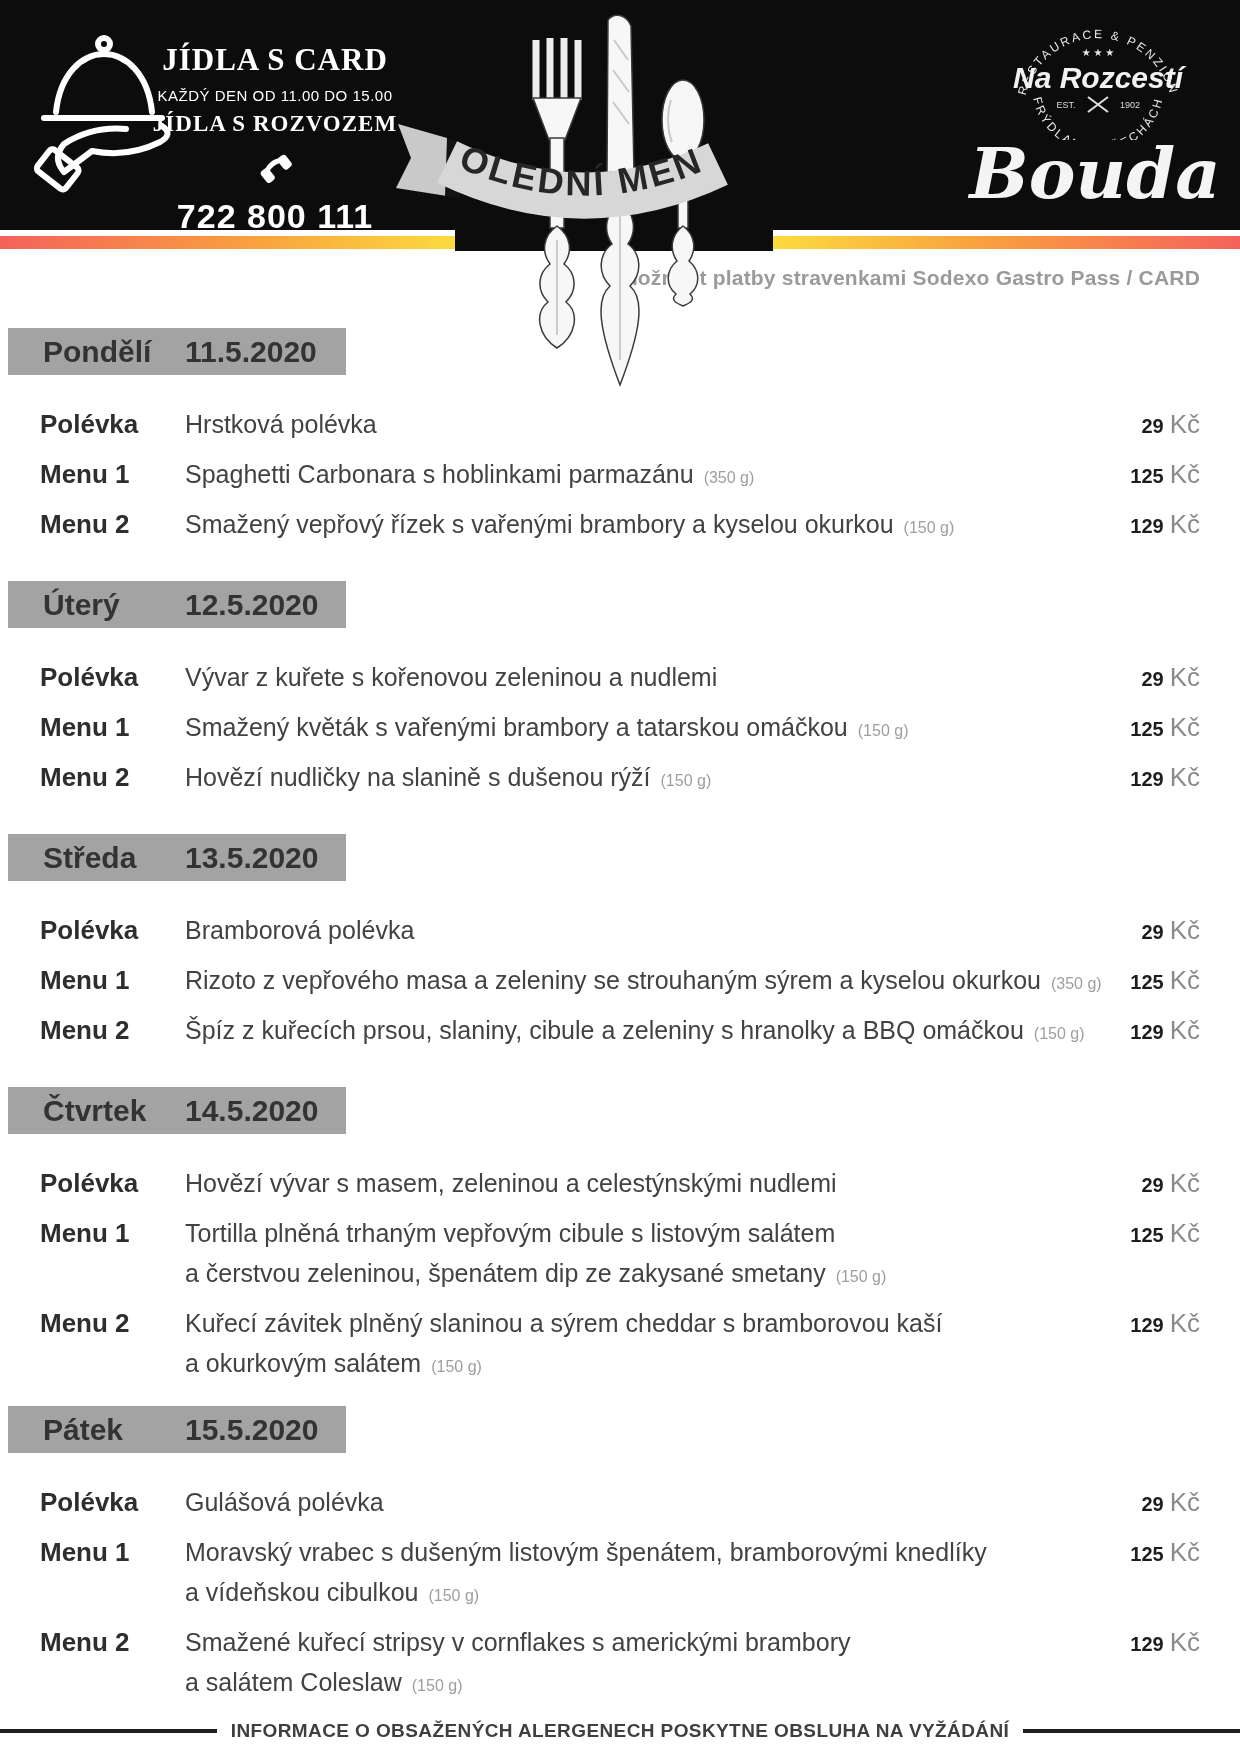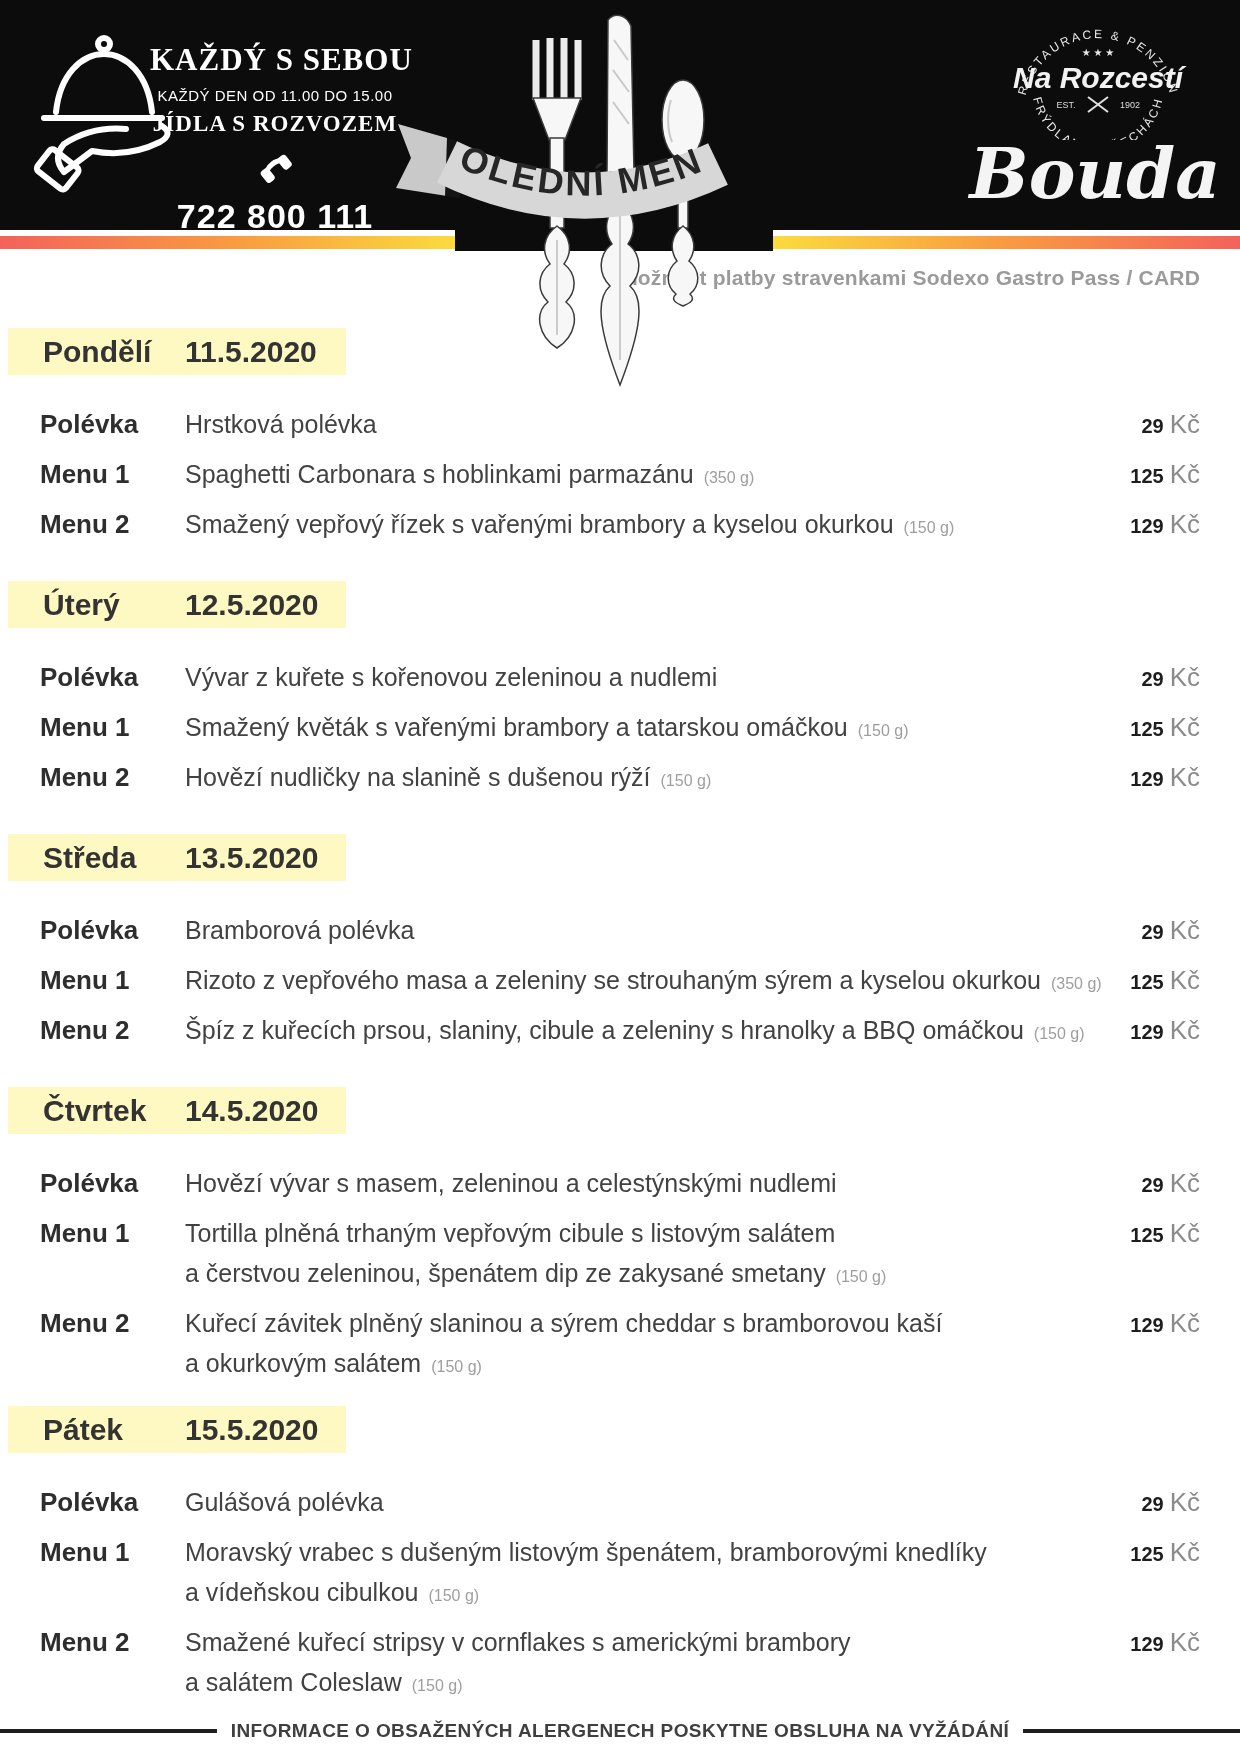--- a/index.html
+++ b/index.html
@@ -25,21 +25,21 @@
   .phone-row{display:flex;align-items:center;justify-content:center;gap:14px;margin-top:12px;flex-direction:column;}
   .phone-row .num{font-size:34px;font-weight:bold;letter-spacing:1px;white-space:nowrap;}
   .badge{position:absolute;left:1000px;top:8px;}
   .bouda{position:absolute;left:950px;top:132px;width:290px;text-align:center;
     font-family:"DejaVu Serif",serif;font-style:italic;font-weight:bold;font-size:70px;color:#f4f4f4;}
   
   .content{padding:0 40px;}
   .pay-note{margin-top:16px;text-align:right;font-size:21px;font-weight:bold;color:#9a9a9a;letter-spacing:.2px;}
   .day{margin-top:38px;}
   .day.tight{margin-top:24px;}
-  .day-bar{height:47px;width:338px;margin-left:-32px;background:#fef9c3;
+  .day-bar{height:47px;width:338px;margin-left:-32px;background:#a3a3a3;
     display:flex;align-items:center;padding-left:35px;box-sizing:border-box;}
   .day-bar .day-name{width:142px;font-size:30px;font-weight:bold;color:#333;}
   .day-bar .day-date{font-size:30px;font-weight:bold;color:#333;}
   .rows{margin-top:34px;}
   .menu-row{display:flex;align-items:flex-start;margin-bottom:16px;}
   .menu-row .label{width:145px;flex:0 0 145px;font-size:26px;font-weight:bold;color:#2e2e2e;line-height:31px;}
   .menu-row .dish{flex:1 1 auto;min-width:0;}
   .dish .line{line-height:31px;font-size:25px;color:#424242;white-space:nowrap;}
   .dish .line.second{margin-top:9px;}
   .dish .line:empty{display:none;}
@@ -101,21 +101,21 @@
     <g stroke="#ffffff" stroke-width="6" fill="none" stroke-linecap="round" stroke-linejoin="round">
       <circle cx="74" cy="16" r="6"></circle>
       <path d="M26,84 C30,46 52,26 74,26 C96,26 118,46 122,84"></path>
       <path d="M14,90 L132,90"></path>
       <path d="M132,98 Q144,106 130,114 Q98,130 62,123 L34,144 Q22,130 34,116 Q62,98 96,101"></path>
       <rect x="10" y="128" width="36" height="27" rx="4" transform="rotate(38 28 141)"></rect>
     </g>
   </svg>
 
   <div class="brand-left">
-    <div class="t1">KAŽDÝ S SEBOU</div>
+    <div class="t1">JÍDLA S CARD</div>
     <div class="t2">KAŽDÝ DEN OD 11.00 DO 15.00</div>
     <div class="t3">JÍDLA S ROZVOZEM</div>
     <div class="phone-row">
       <svg width="34" height="34" viewBox="0 0 52 52">
         <g transform="rotate(-38 26 28)" fill="#ffffff">
           <rect x="2" y="20" width="15" height="22" rx="5"></rect>
           <rect x="35" y="20" width="15" height="22" rx="5"></rect>
           <path d="M7,28 A 20 15 0 0 1 45 28 L 45 36 A 20 15 0 0 0 7 36 Z"></path>
         </g>
       </svg>

